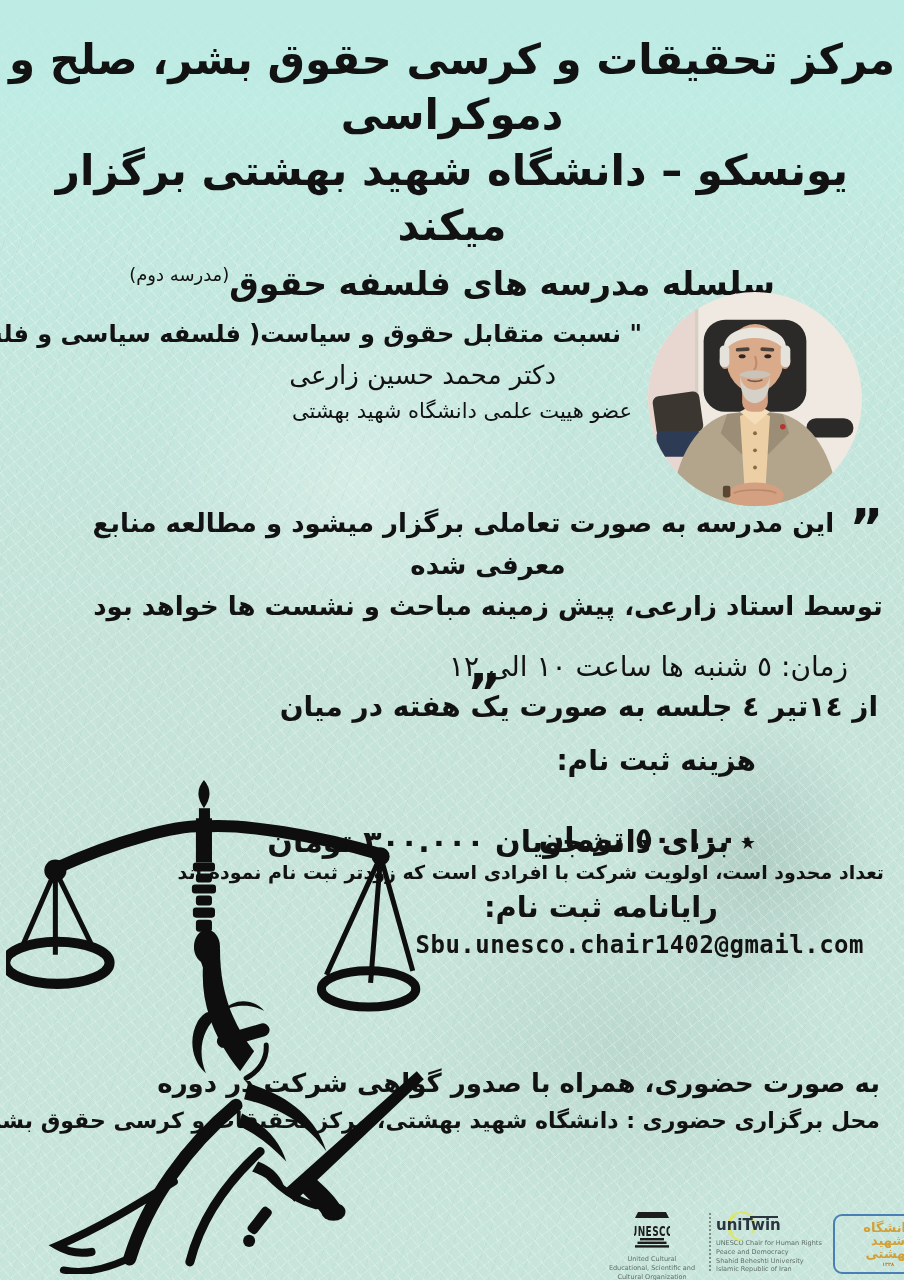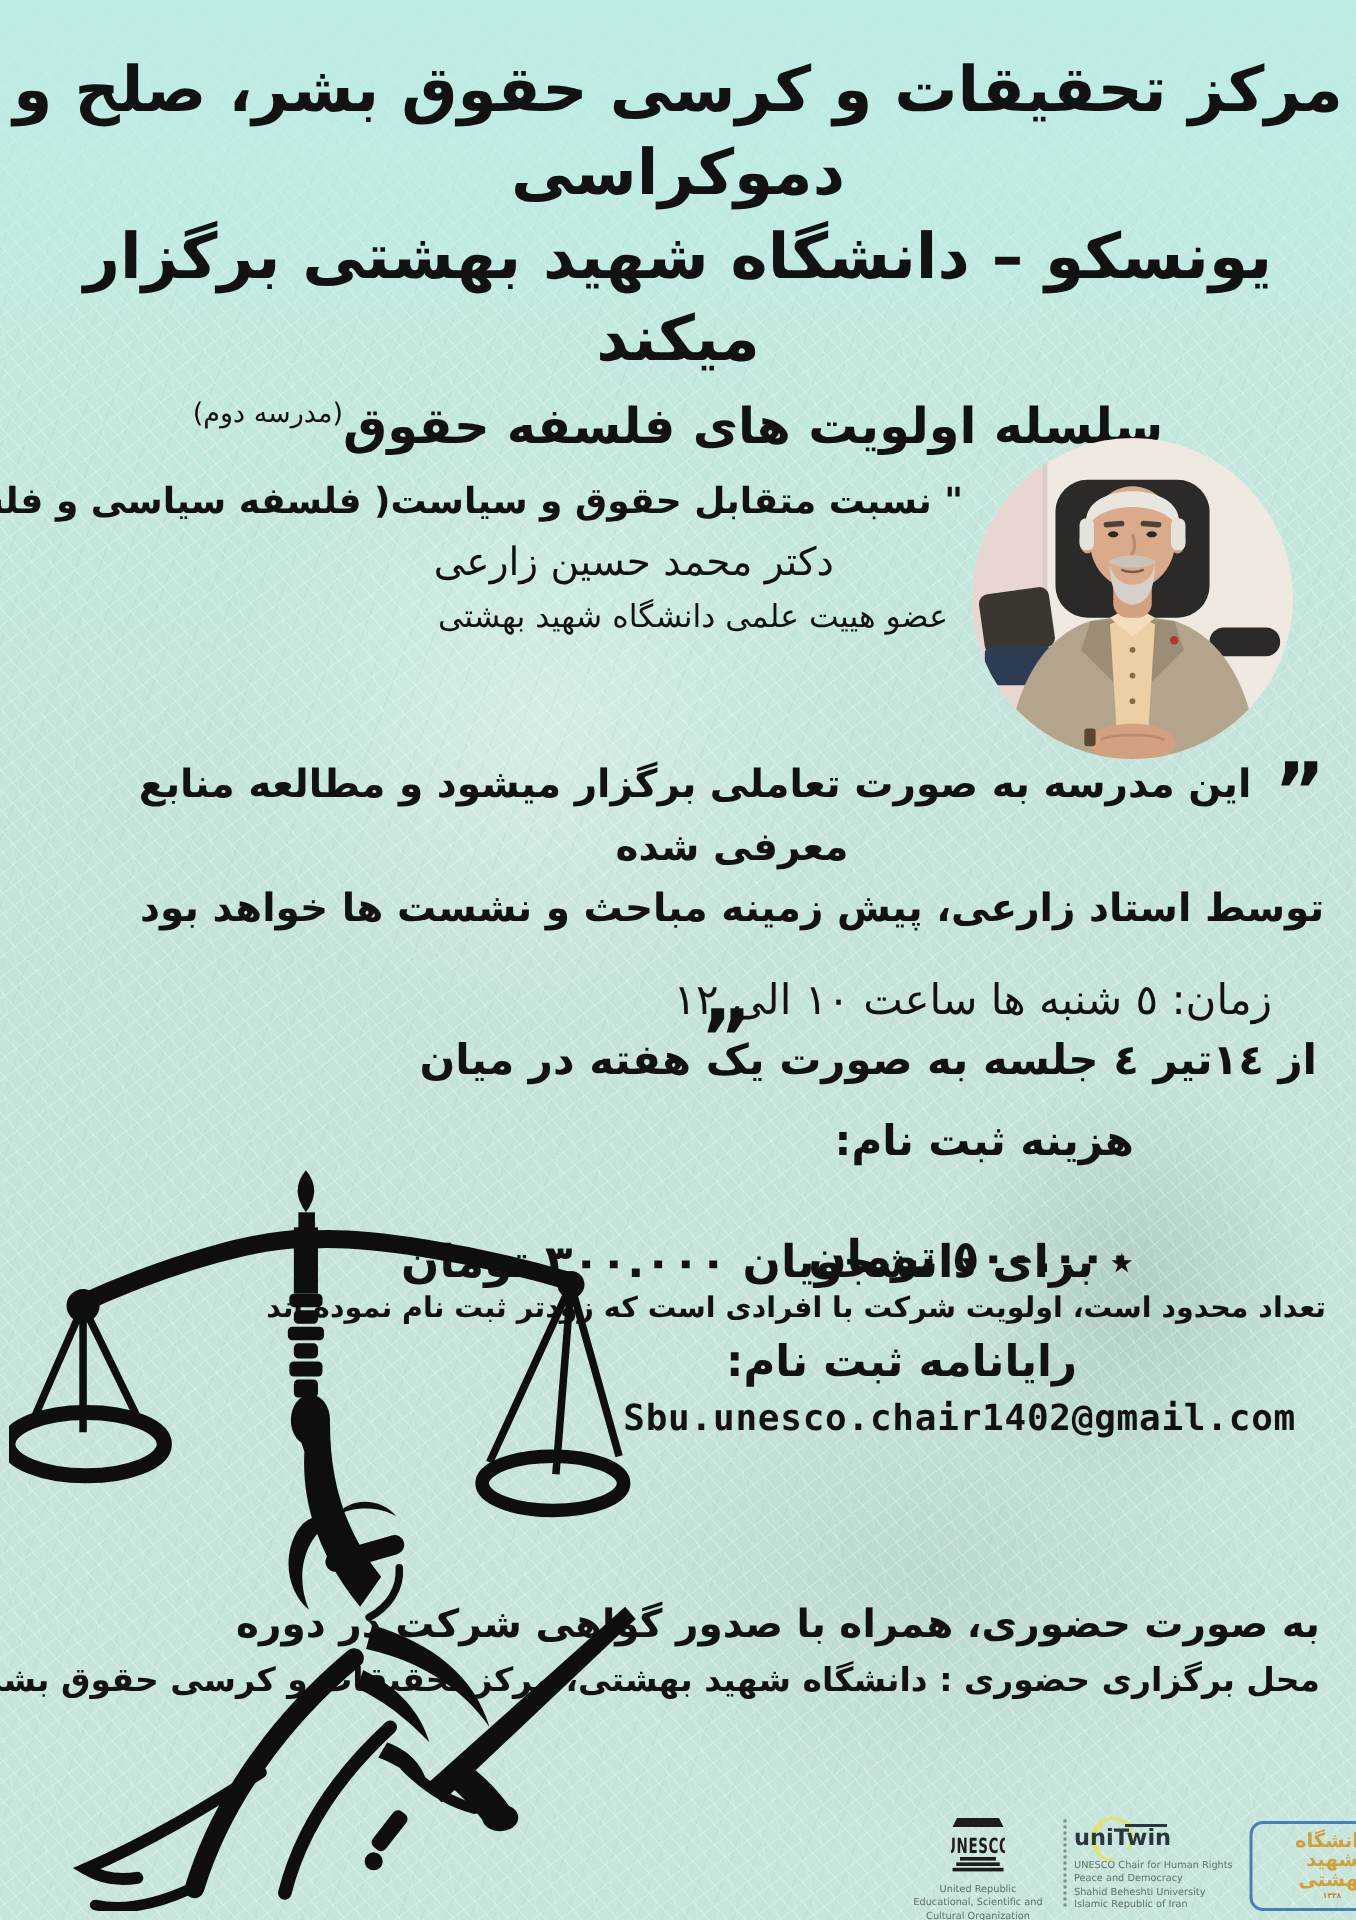--- a/index.html
+++ b/index.html
@@ -71,21 +71,21 @@
 
   <div class="patch patch2"></div>
   <div class="patch patch1"></div>
   <div class="patch patch3"></div>
   <div class="texture"></div>
   <div class="topclean"></div>
 
   <div class="abs title-block rtl">
     <div class="title-line">مرکز تحقیقات و کرسی حقوق بشر، صلح و دموکراسی</div>
     <div class="title-line">یونسکو – دانشگاه شهید بهشتی برگزار میکند</div>
-    <div class="series-line"><span>سلسله اولویت های فلسفه حقوق</span><span class="series-note">(مدرسه دوم)</span></div>
+    <div class="series-line"><span>سلسله مدرسه های فلسفه حقوق</span><span class="series-note">(مدرسه دوم)</span></div>
   </div>
 
   <div class="abs topic rtl">" نسبت متقابل حقوق و سیاست( فلسفه سیاسی و فلسفه حقوق) "</div>
   <div class="abs speaker-name rtl">دکتر محمد حسین زارعی</div>
   <div class="abs speaker-affil rtl">عضو هییت علمی دانشگاه شهید بهشتی</div>
 
   <div class="abs photo">
     <svg width="214" height="214" viewBox="0 0 200 200">
       <rect x="0" y="0" width="200" height="200" fill="#efe9e1"></rect>
       <rect x="0" y="0" width="46" height="200" fill="#e8d6d0"></rect>
@@ -190,21 +190,21 @@
   <div class="abs footer">
     <div class="unesco-col">
       <svg width="36" height="38" viewBox="0 0 36 38">
         <polygon points="4,2 32,2 35,8 1,8" fill="#1c1c1c"></polygon>
         <text x="18" y="16.5" text-anchor="middle" font-size="9" font-weight="bold" font-family="DejaVu Sans, sans-serif" fill="#1c1c1c" letter-spacing="0.4" transform="scale(1,1.55)">UNESCO</text>
         <rect x="6" y="28" width="24" height="2.4" fill="#1c1c1c"></rect>
         <rect x="3.5" y="31.6" width="29" height="2.4" fill="#1c1c1c"></rect>
         <rect x="1" y="35.2" width="34" height="2.4" fill="#1c1c1c"></rect>
       </svg>
       <div class="logo-caption">
-        <div>United Republic</div>
+        <div>United Cultural</div>
         <div>Educational, Scientific and</div>
         <div>Cultural Organization</div>
       </div>
     </div>
     <div class="sep"></div>
     <div class="unitwin-col">
       <svg class="swirl" width="44" height="44" viewBox="0 0 44 44">
         <g fill="none" stroke="#dfe65c" stroke-width="2" opacity="0.85">
           <path d="M8 22 C8 12 18 6 26 9 C34 12 37 22 32 29"></path>
           <path d="M14 30 C8 26 8 16 15 12"></path>

